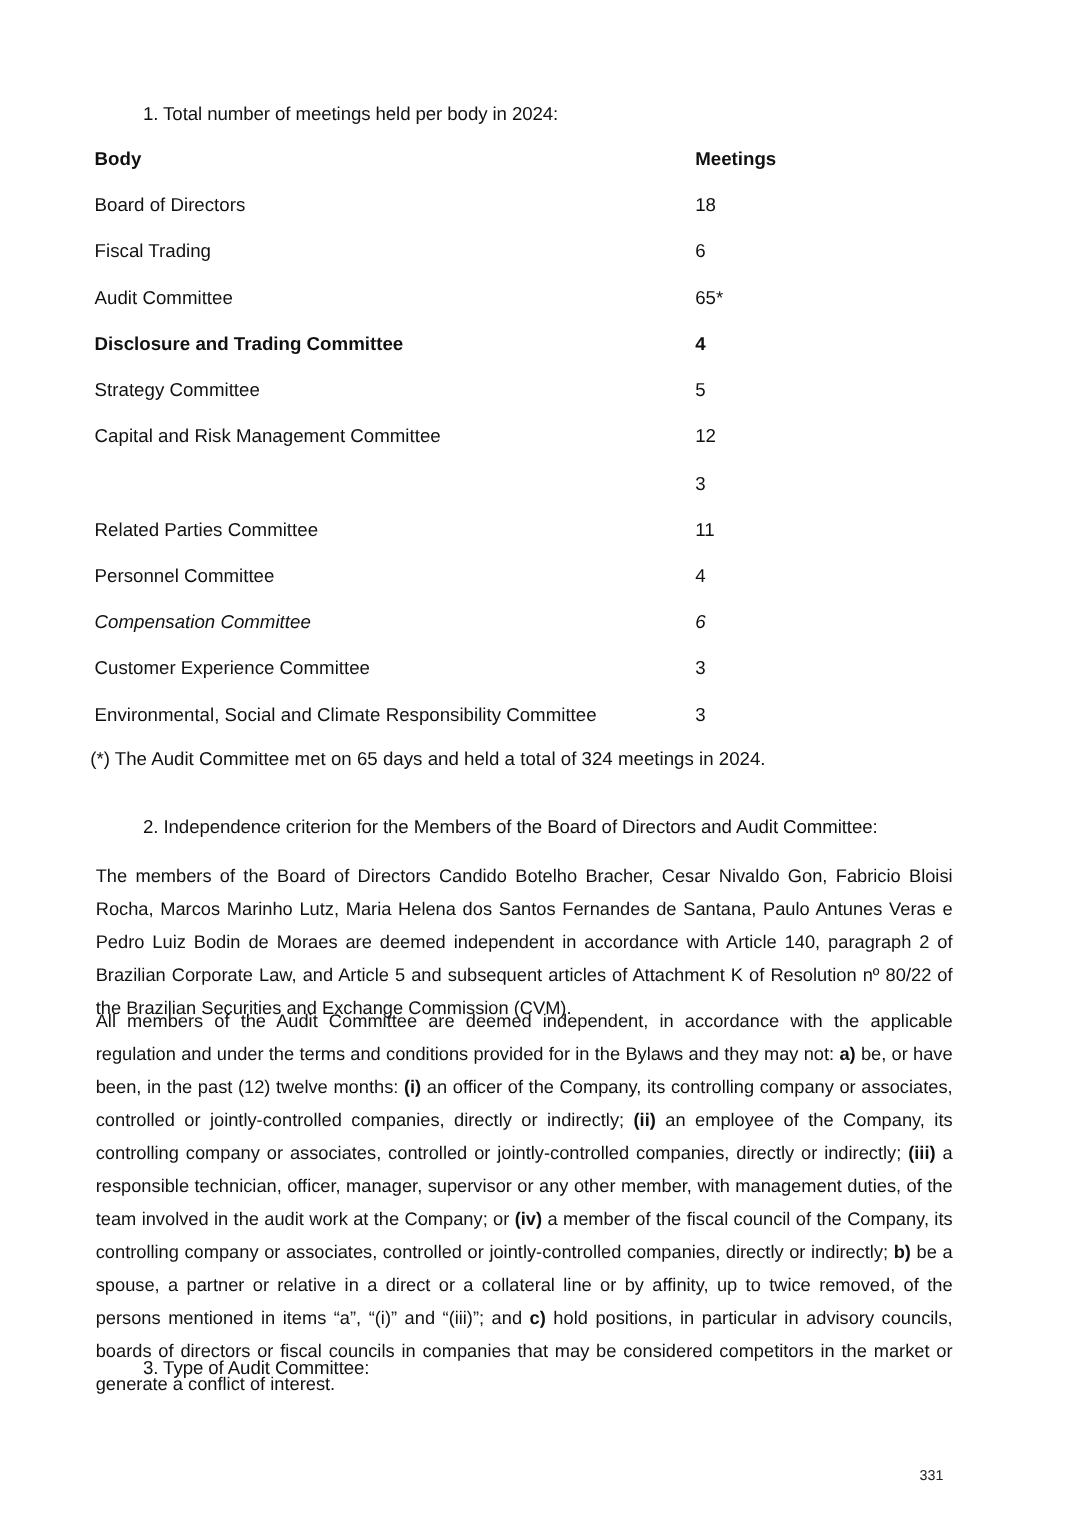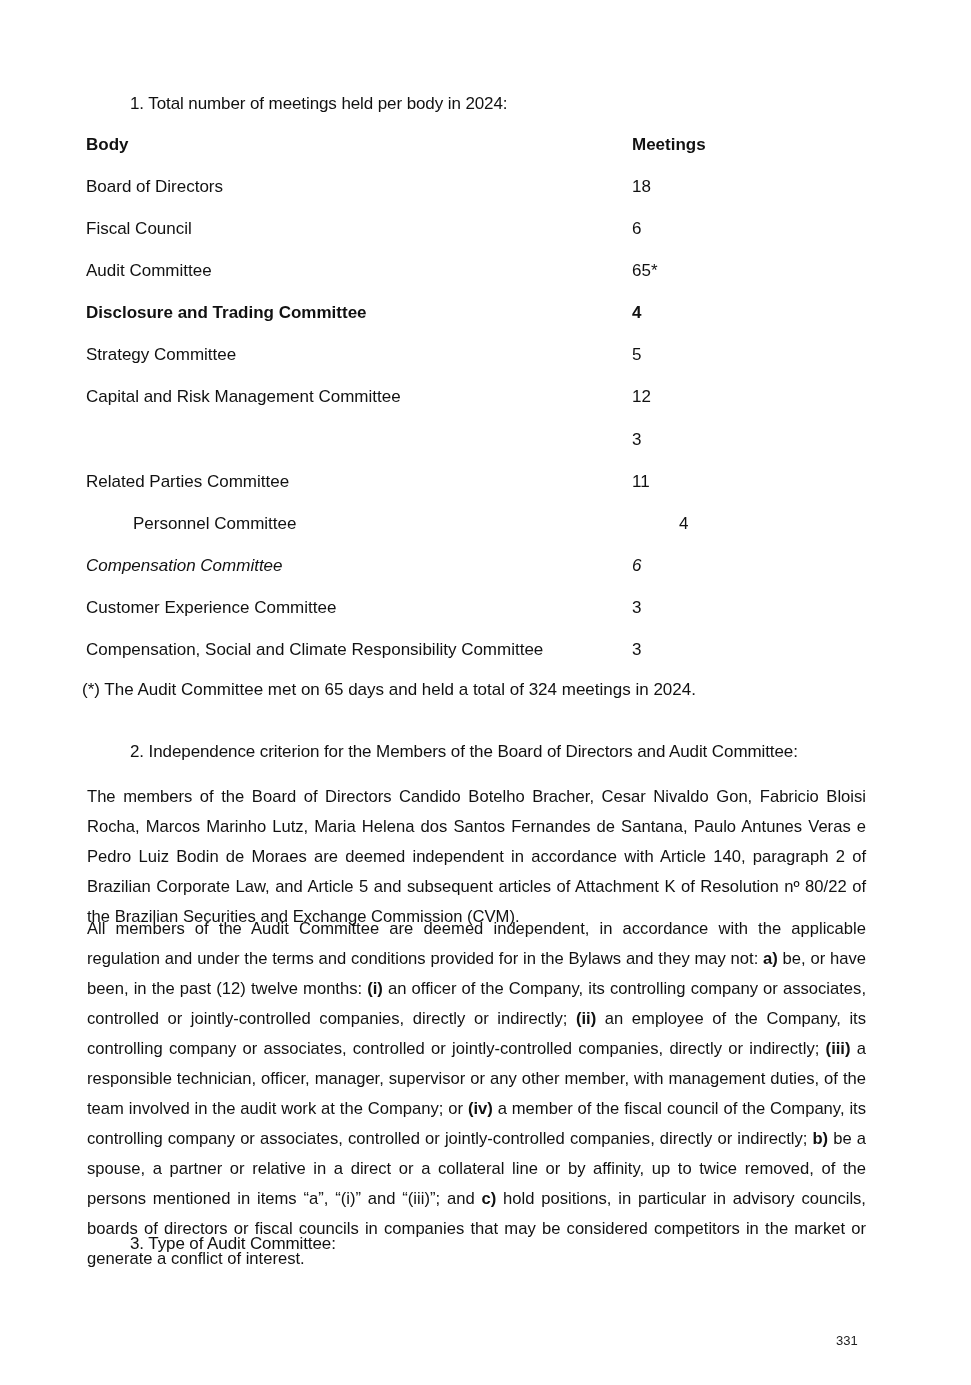--- a/index.html
+++ b/index.html
@@ -35,21 +35,21 @@
   <div class="table">
     <div class="row head" style="top:3px;">
       <span class="body-cell">Body</span>
       <span class="meet-cell">Meetings</span>
     </div>
     <div class="row" style="top:45px;">
       <span class="body-cell">Board of Directors</span>
       <span class="meet-cell">18</span>
     </div>
     <div class="row" style="top:87px;">
-      <span class="body-cell">Fiscal Council</span>
+      <span class="body-cell">Fiscal Trading</span>
       <span class="meet-cell">6</span>
     </div>
     <div class="row" style="top:129px;">
       <span class="body-cell">Audit Committee</span>
       <span class="meet-cell">65*</span>
     </div>
     <div class="row" style="top:171px;font-weight:bold;">
       <span class="body-cell">Disclosure and Trading Committee</span>
       <span class="meet-cell">4</span>
     </div>
@@ -61,34 +61,34 @@
       <span class="body-cell">Capital and Risk Management Committee</span>
       <span class="meet-cell">12</span>
     </div>
     <div class="row" style="top:298px;">
       <span class="meet-cell">3</span>
     </div>
     <div class="row" style="top:340px;">
       <span class="body-cell">Related Parties Committee</span>
       <span class="meet-cell">11</span>
     </div>
-    <div class="row" style="top:382px;margin-left:47px;">
+    <div class="row" style="top:382px;">
       <span class="body-cell">Personnel Committee</span>
       <span class="meet-cell">4</span>
     </div>
     <div class="row" style="top:424px;font-style:italic;">
       <span class="body-cell">Compensation Committee</span>
       <span class="meet-cell">6</span>
     </div>
     <div class="row" style="top:466px;">
       <span class="body-cell">Customer Experience Committee</span>
       <span class="meet-cell">3</span>
     </div>
     <div class="row" style="top:508px;">
-      <span class="body-cell">Compensation, Social and Climate Responsibility Committee</span>
+      <span class="body-cell">Environmental, Social and Climate Responsibility Committee</span>
       <span class="meet-cell">3</span>
     </div>
   </div>
 
   <div class="footnote">(*) The Audit Committee met on 65 days and held a total of 324 meetings in 2024.</div>
 
   <div class="heading" style="top:742px;text-align:center;">2. Independence criterion for the Members of the Board of Directors and Audit Committee:</div>
 
   <p class="para" style="top:777px;">The members of the Board of Directors Candido Botelho Bracher, Cesar Nivaldo Gon, Fabricio Bloisi Rocha, Marcos Marinho Lutz, Maria Helena dos Santos Fernandes de Santana, Paulo Antunes Veras e Pedro Luiz Bodin de Moraes are deemed independent in accordance with Article 140, paragraph 2 of Brazilian Corporate Law, and Article 5 and subsequent articles of Attachment K of Resolution nº 80/22 of the Brazilian Securities and Exchange Commission (CVM).</p>
 

